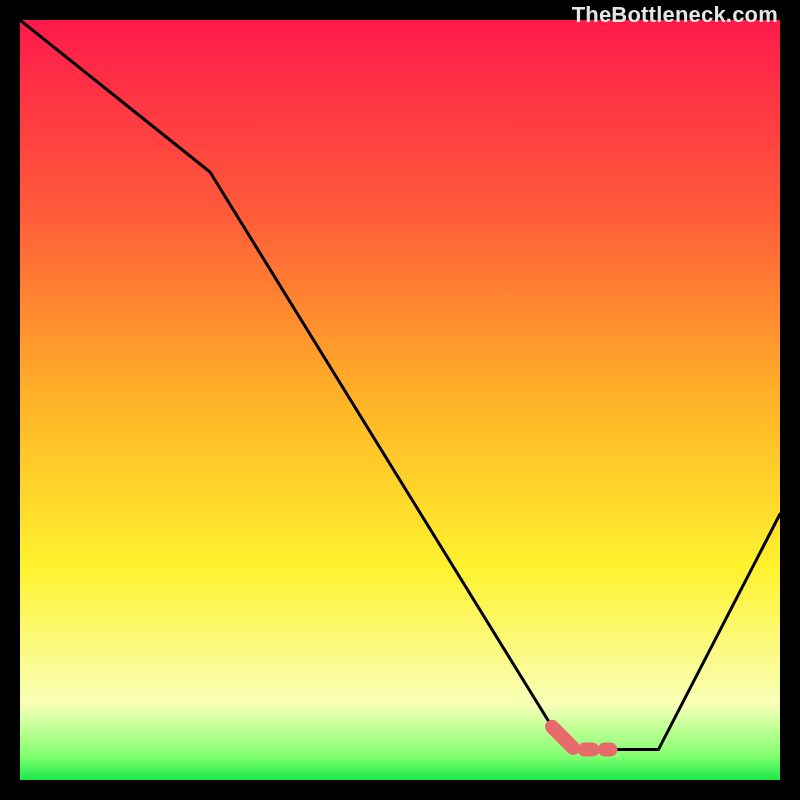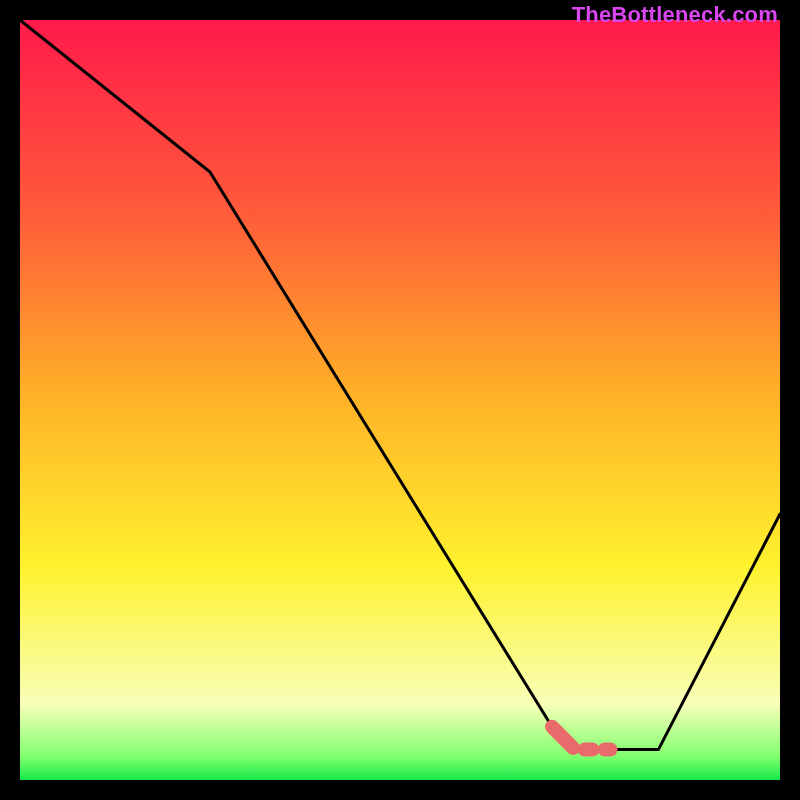--- a/index.html
+++ b/index.html
@@ -16,21 +16,21 @@
     left: 20px;
     top: 20px;
     width: 760px;
     height: 760px;
     background: #000;
   }
   .watermark {
     position: absolute;
     top: 2px;
     right: 22px;
-    color: #d946ef;
+    color: #e5e5e5;
     font-size: 22px;
     font-weight: 600;
     letter-spacing: 0.2px;
   }
   svg {
     display: block;
   }
 </style>
 </head>
 <body>

